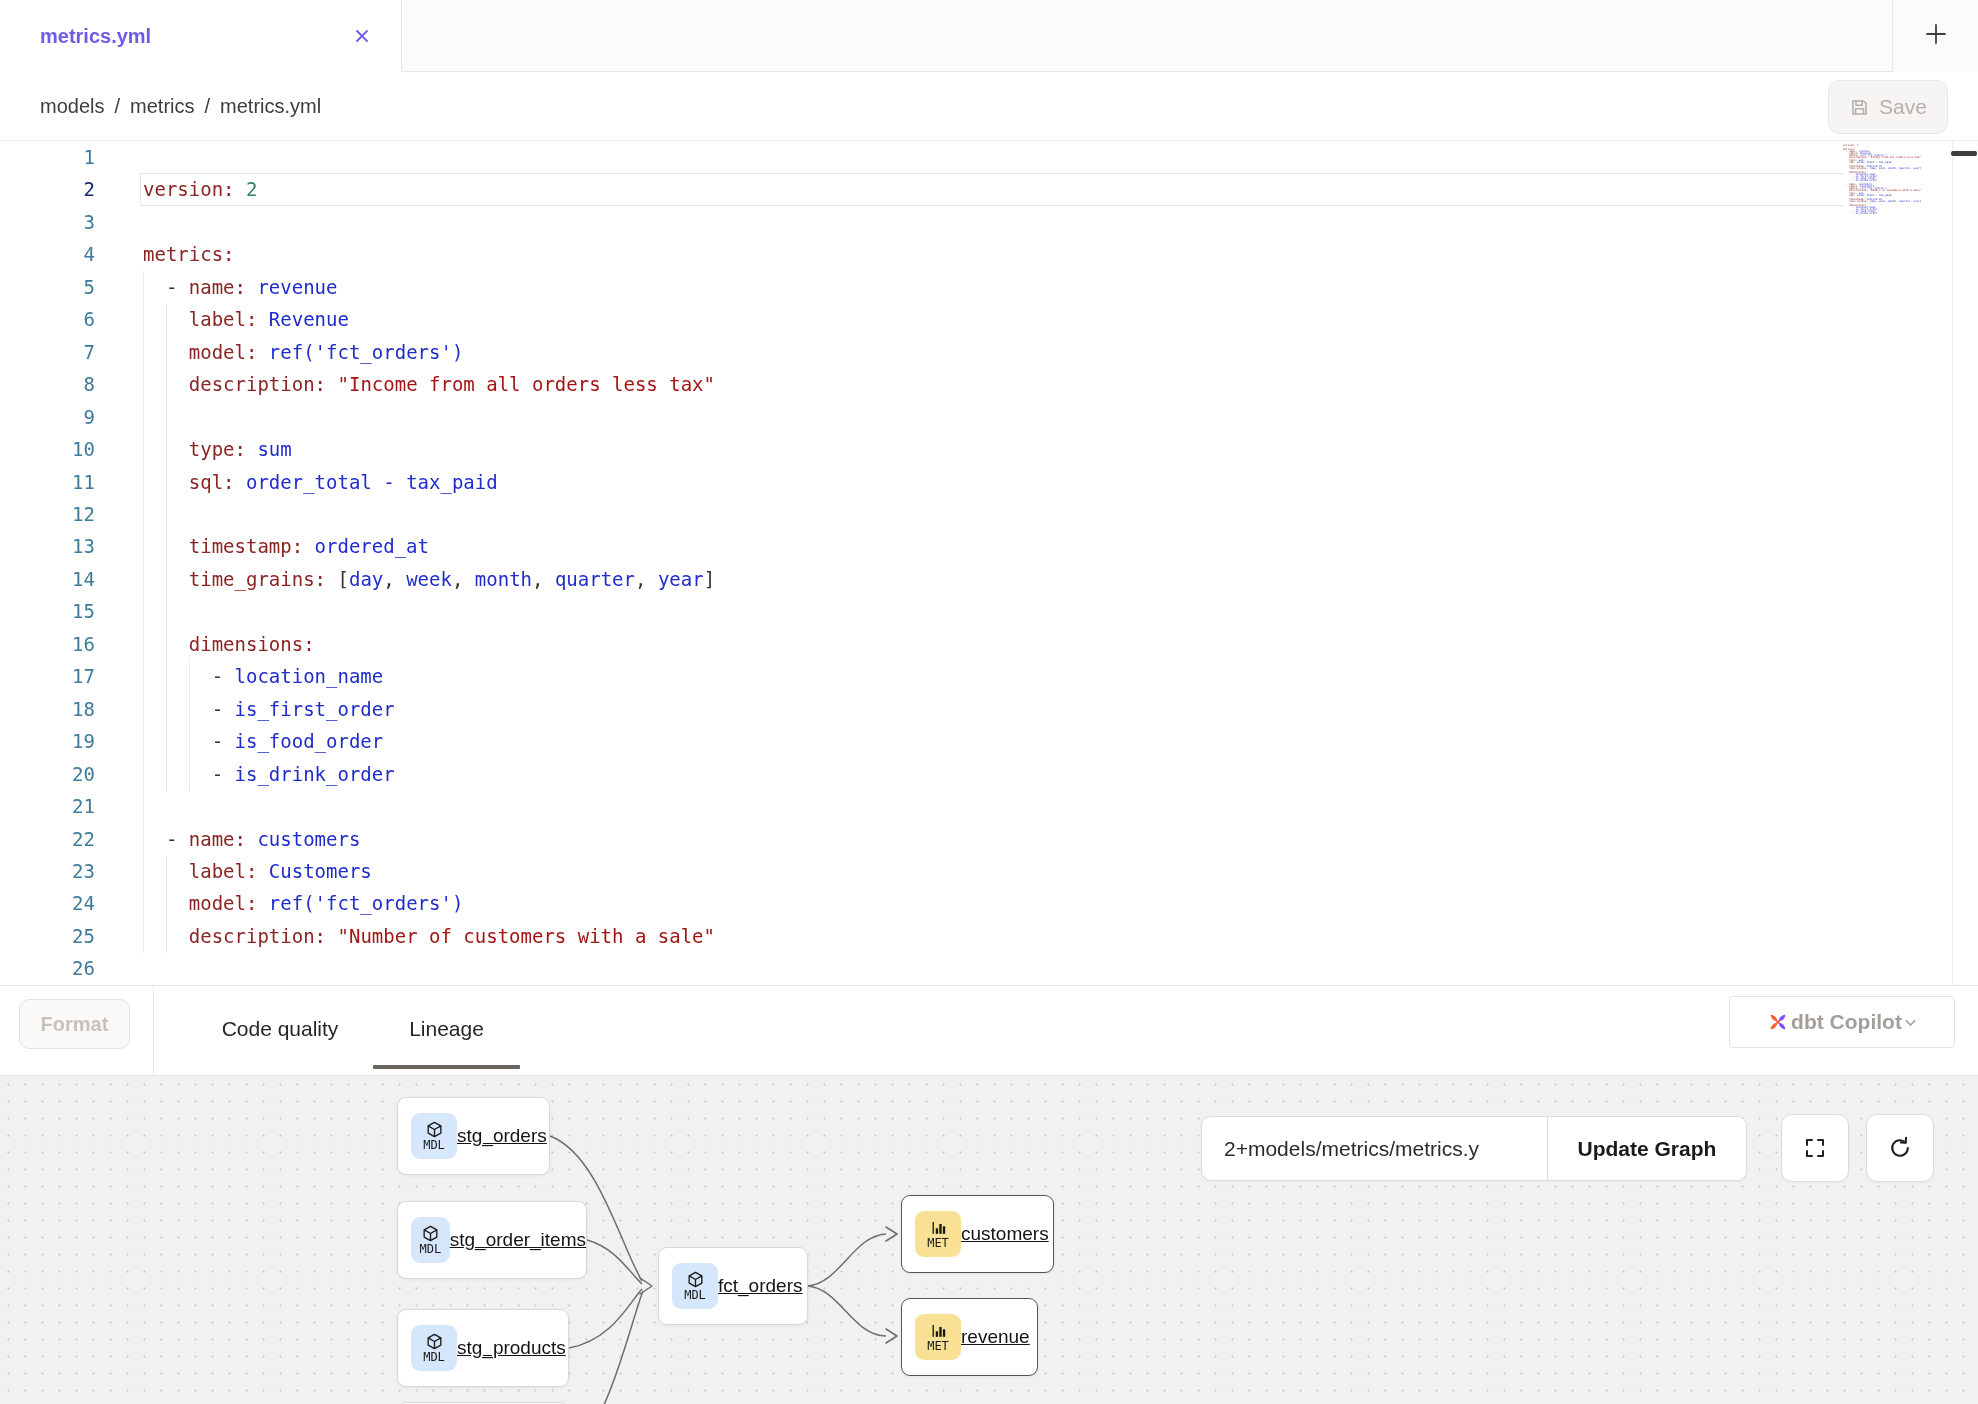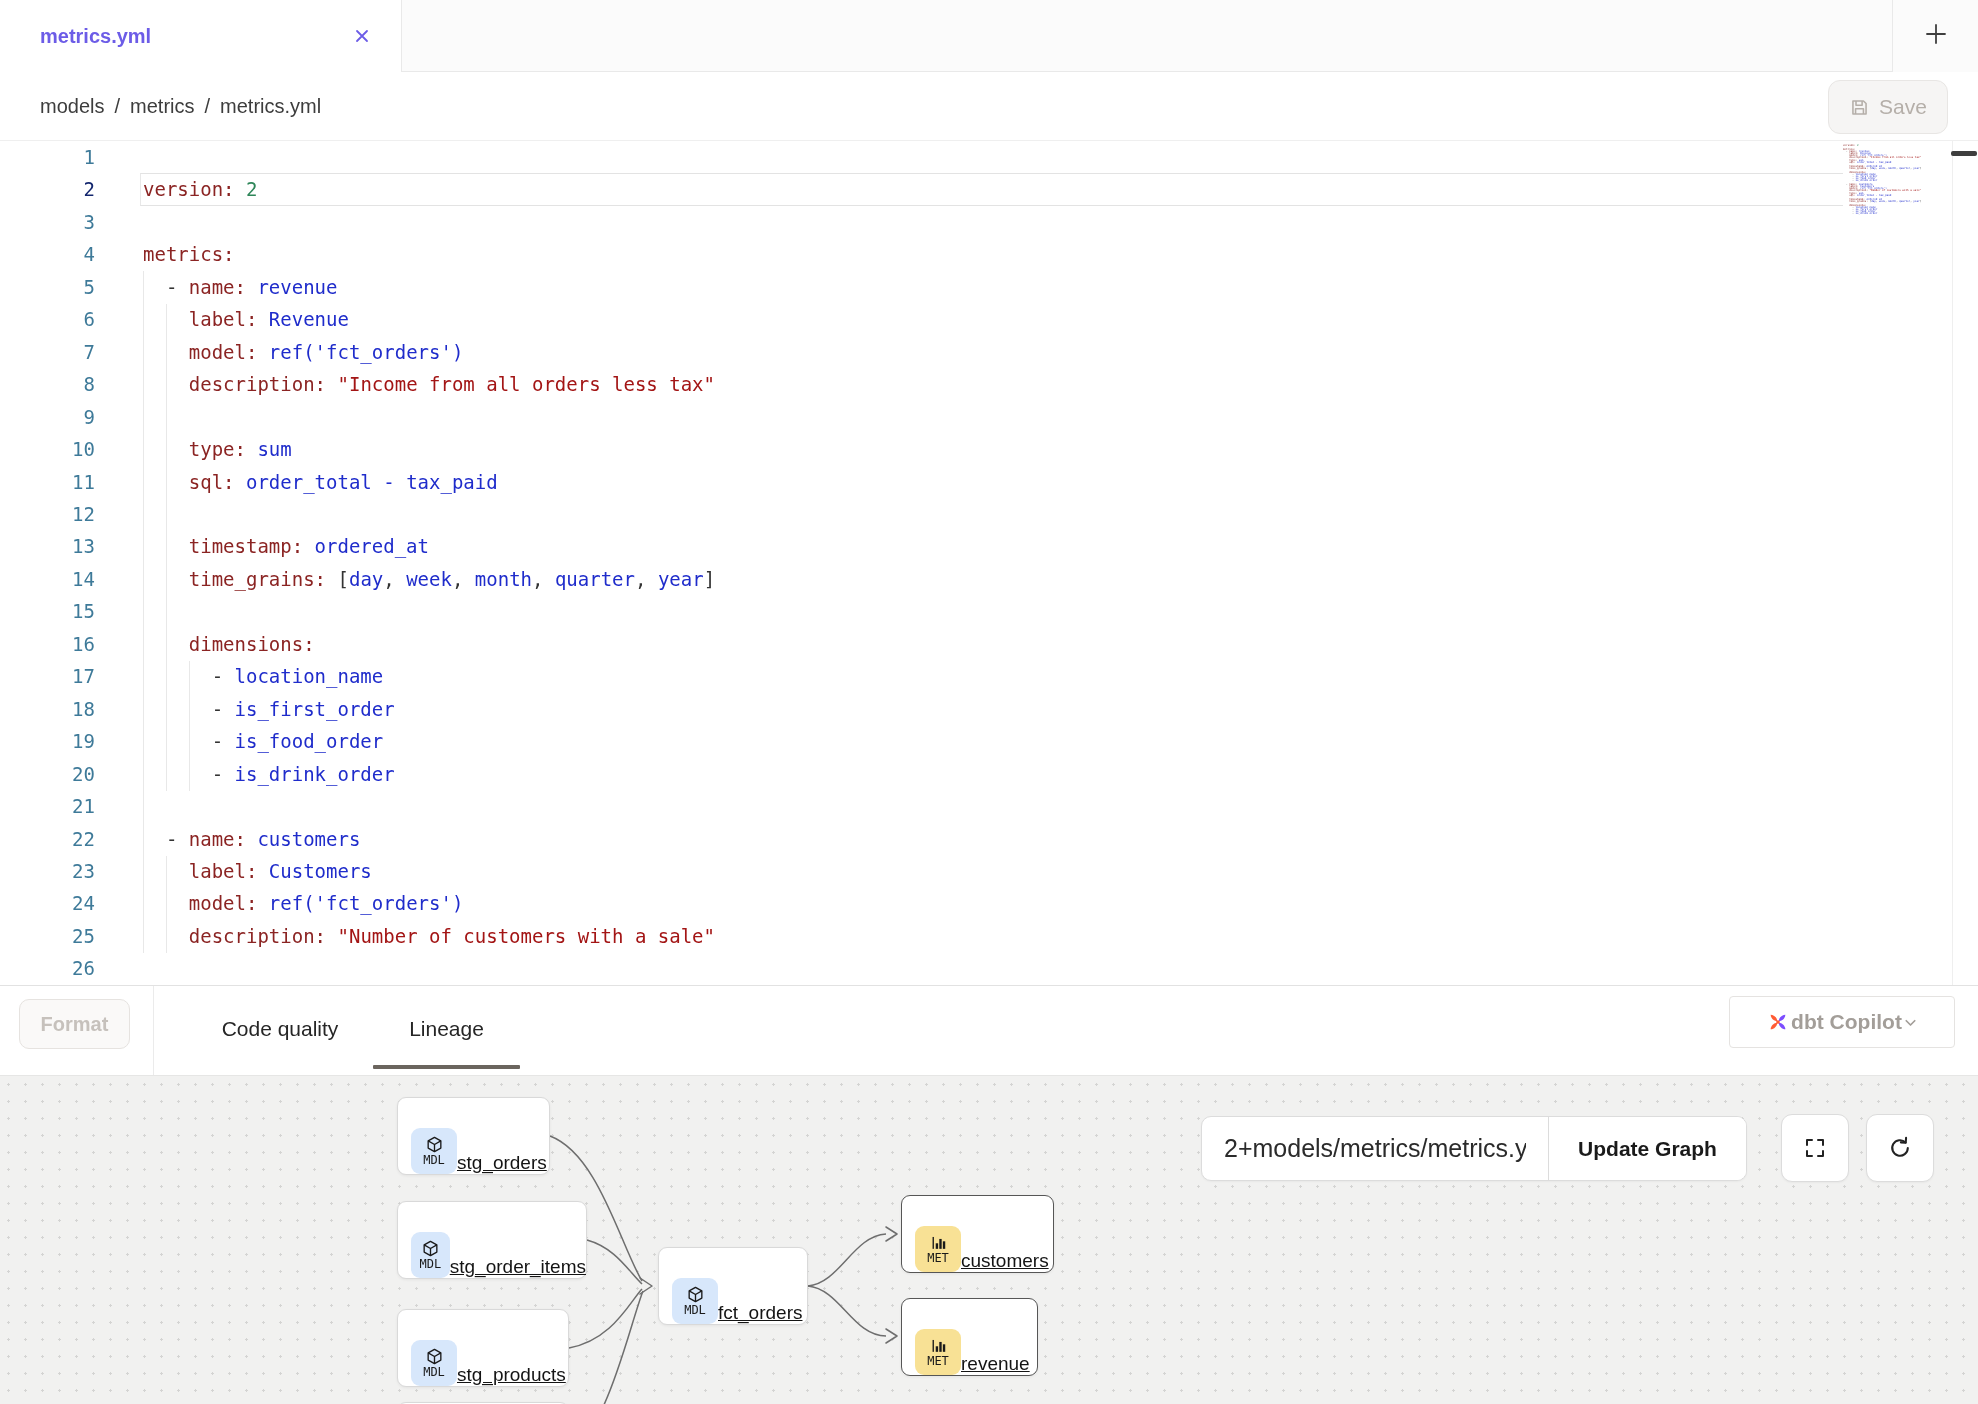--- a/index.html
+++ b/index.html
@@ -75,36 +75,36 @@
   
   .canvas {
     position:absolute; left:0; top:1075px; width:1978px; height:329px;
     background-color:#F1F1F0;
     background-image:radial-gradient(#D4D4D3 1.2px, transparent 1.3px);
     background-size:17px 17px; border-top:1px solid #E6E6E5; overflow:hidden; cursor:grab;
   }
   .edges { position:absolute; left:0; top:0; width:1978px; height:329px; pointer-events:none; }
   .node {
     position:absolute; height:78px; background:#fff; border:1px solid #D9D9D9; border-radius:9px;
-    box-shadow:0 1px 3px rgba(0,0,0,0.06); display:flex; align-items:flex-end; padding-left:13px; cursor:pointer;
+    box-shadow:0 1px 3px rgba(0,0,0,0.06); display:flex; align-items:center; padding-left:13px; cursor:pointer;
   }
   .node.metric { border:1.5px solid #565656; }
   .node.partial { height:34px; border-radius:9px 9px 0 0; }
   .badge { width:46px; height:46px; border-radius:9px; display:flex; flex-direction:column; align-items:center; justify-content:center; gap:0; }
   .badge.mdl { background:#D7E7FB; }
   .badge.met { background:#F8E195; }
   .badge-label { font-family:"DejaVu Sans Mono", monospace; font-size:12px; color:#1a1a1a; line-height:13px; }
   .node-label { font-size:19px; font-weight:500; color:#141414;text-decoration:underline; }
   .graph-filter {
     position:absolute; left:1201px; top:40px; width:546px; height:65px; background:#fff; border:1px solid #DCDCDC;
     border-radius:10px; display:flex; overflow:hidden; box-shadow:0 1px 2px rgba(0,0,0,0.04);
   }
   .graph-filter input {
     width:346px; height:100%; border:none; outline:none; padding:0 22px; font-family:"Liberation Sans", sans-serif;
-    font-size:25px; color:#2B2B2B; background:transparent;
+    font-size:21px; color:#2B2B2B; background:transparent;
   }
   .update-btn { width:200px; height:100%; border:none; border-left:1px solid #DCDCDC; background:#fff; font-family:"Liberation Sans", sans-serif; font-size:21px; font-weight:600; color:#1a1a1a; cursor:pointer; }
   .sq-btn {
     position:absolute; top:38px; width:68px; height:68px; background:#fff; border:1px solid #DCDCDC; border-radius:11px;
     display:flex; align-items:center; justify-content:center; cursor:pointer; box-shadow:0 1px 2px rgba(0,0,0,0.04);
   }
   #fullscreen-btn { left:1781px; }
   #refresh-btn { left:1866px; }
 </style>
 </head>

